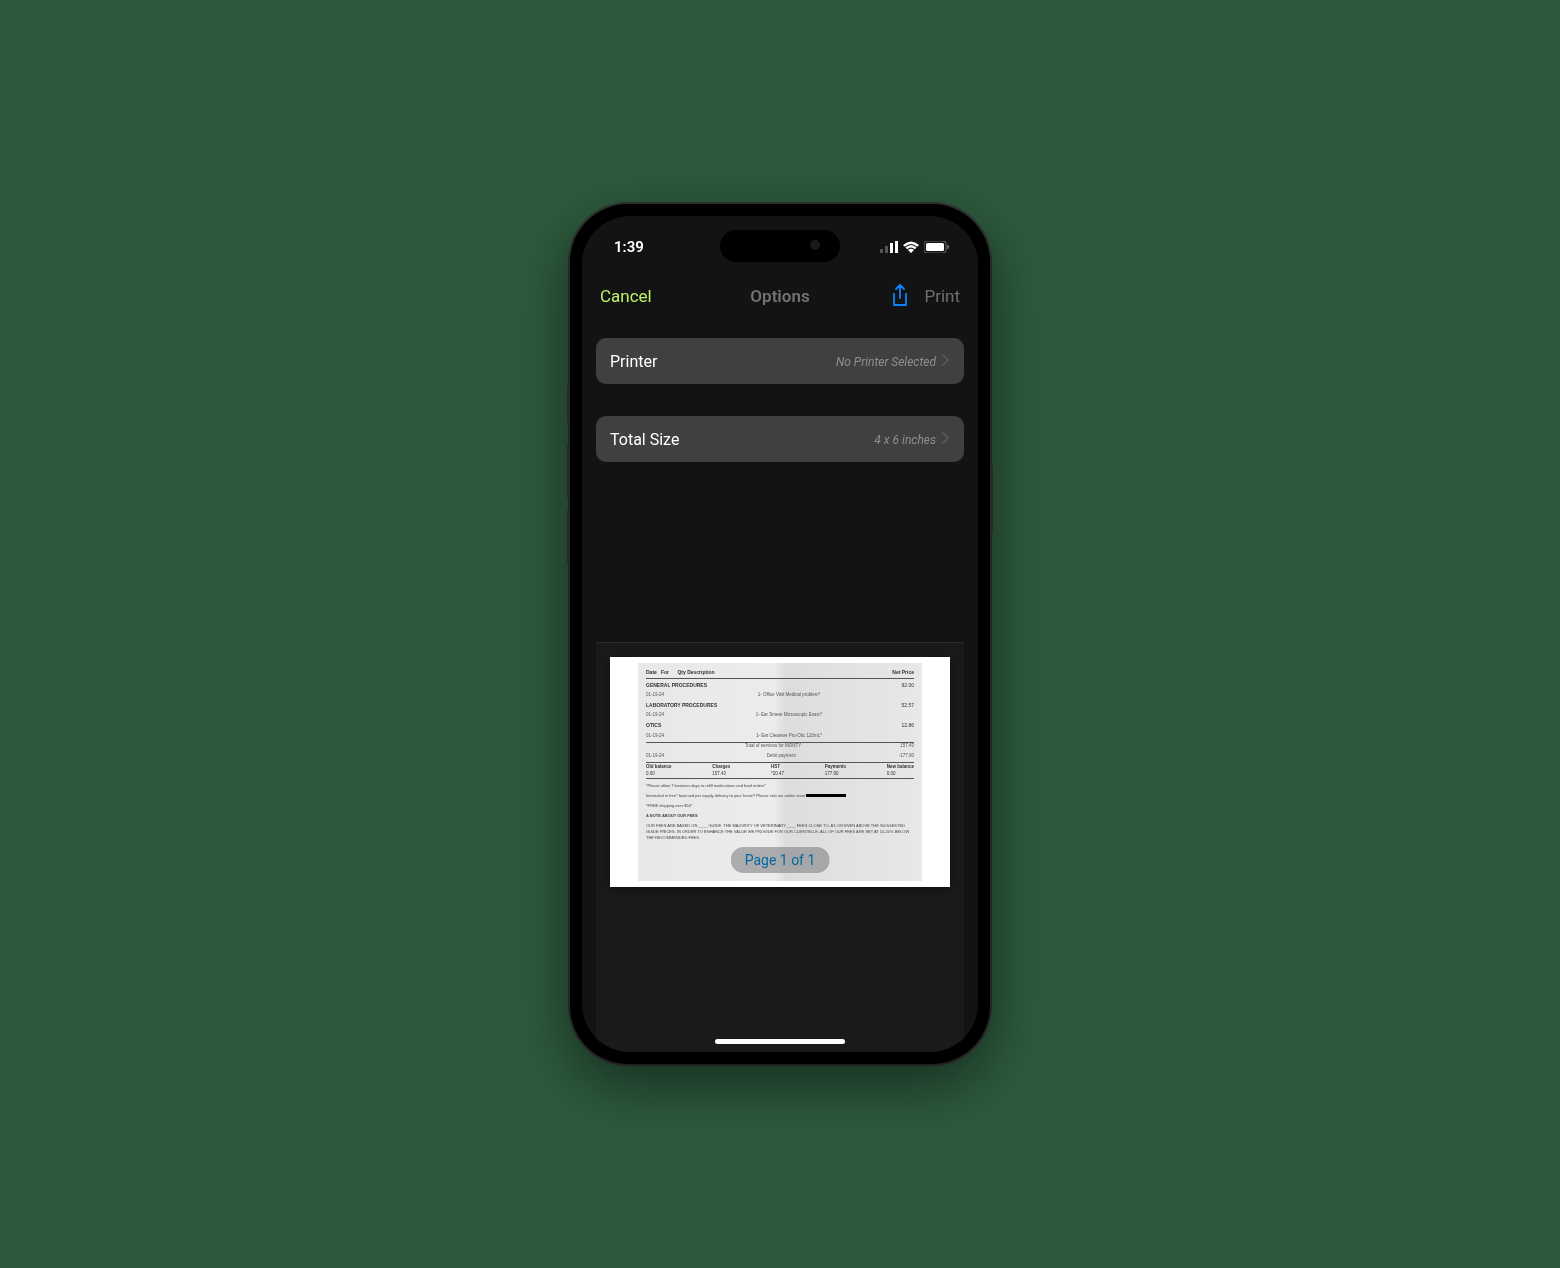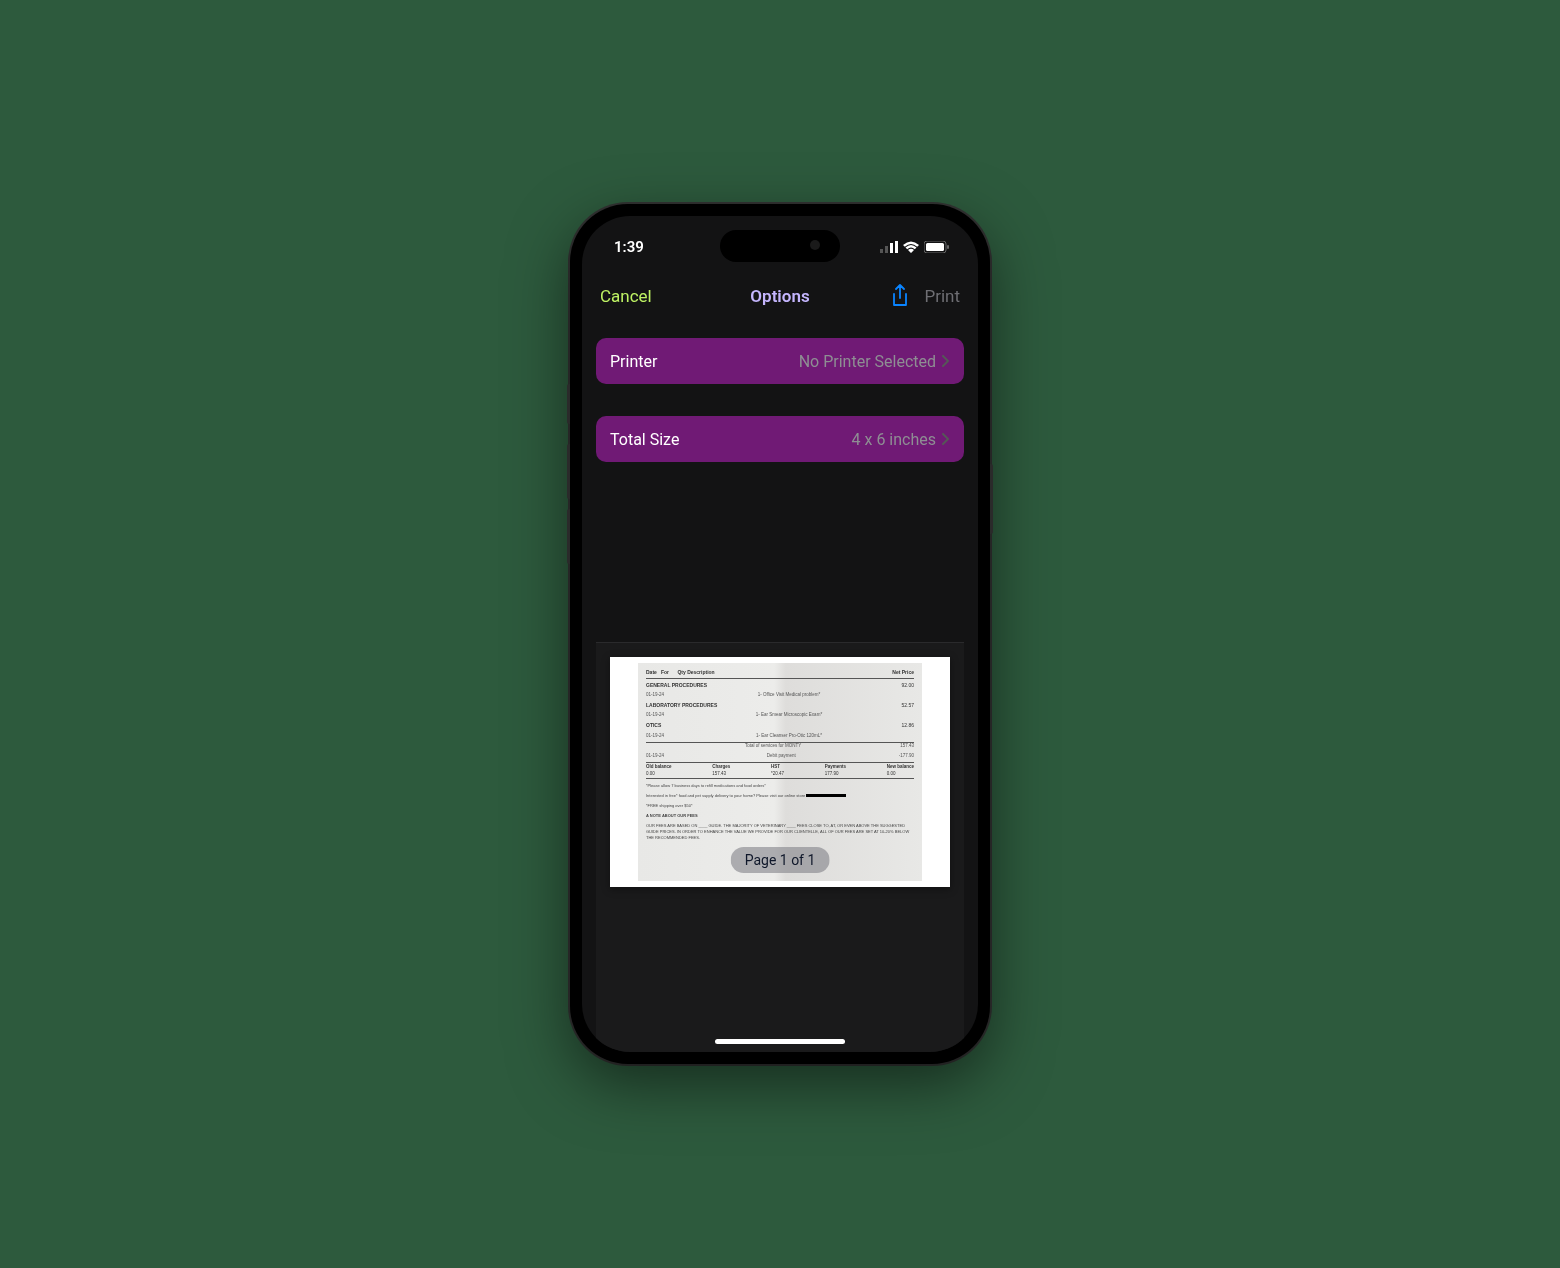--- a/index.html
+++ b/index.html
@@ -99,48 +99,48 @@
   }
   .signal-icon, .wifi-icon, .battery-icon { display: inline-flex; }
   .nav-bar {
     height: 48px;
     display: flex;
     align-items: center;
     justify-content: space-between;
     padding: 0 18px;
   }
   .nav-left { color: #bef264; font-size: 17px; }
-  .nav-title { color: #c4b5fd; font-size: 17px; font-weight: 600; position: absolute; left: 50%; transform: translateX(-50%); }
+  .nav-title { color: #737373; font-size: 17px; font-weight: 600; position: absolute; left: 50%; transform: translateX(-50%); }
   .nav-right { display: flex; align-items: center; gap: 14px; }
   .share-btn { color: #0a84ff; display: flex; }
   .print-btn { color: #6e6e73; font-size: 17px; }
   .content {
     flex: 1;
     display: flex;
     flex-direction: column;
     padding: 18px 14px 0 14px;
     overflow: hidden;
   }
   .group {
-    background: #701a75;
+    background: #404040;
     border-radius: 10px;
     overflow: hidden;
   }
   .group + .group { margin-top: 32px; }
   .row {
     display: flex;
     align-items: center;
     justify-content: space-between;
     padding: 12px 14px;
     min-height: 46px;
     border-top: 0.5px solid #38383a;
   }
   .row:first-child { border-top: none; }
   .row-label { color: #fff; font-size: 16px; }
-  .row-value { color: #8e8e93; font-size: 16px; display: flex; align-items: center; gap: 6px; }
+  .row-value { color: #8e8e93; font-size: 12px; display: flex; align-items: flex-end; gap: 6px; font-style: italic; }
   .chevron { color: #565658; }
   .stepper-wrap { display: flex; align-items: center; gap: 8px; }
   .copies-count {
     background: #2c2c2e;
     color: #fff;
     width: 72px;
     height: 32px;
     border-radius: 8px;
     display: flex;
     align-items: center;
@@ -199,21 +199,21 @@
   .receipt-sub { font-size: 4.5px; color: #555; }
   .receipt-total { border-top: 0.5px solid #555; border-bottom: 0.5px solid #555; margin-top: 2px; padding: 1px 0; display:flex; justify-content: space-between; font-size: 4.5px;}
   .receipt-note { font-size: 4px; color: #444; margin-top: 4px; }
   .redact { background: #000; color:#000; display:inline-block; width:40px; height:3px; }
   .page-badge {
     position: absolute;
     bottom: 14px;
     left: 50%;
     transform: translateX(-50%);
     background: rgba(120,120,128,0.55);
-    color: #0f172a;
+    color: #0369a1;
     font-size: 14px;
     padding: 5px 14px;
     border-radius: 14px;
     backdrop-filter: blur(4px);
   }
   .home-indicator {
     position: absolute;
     bottom: 8px;
     left: 50%;
     transform: translateX(-50%);

